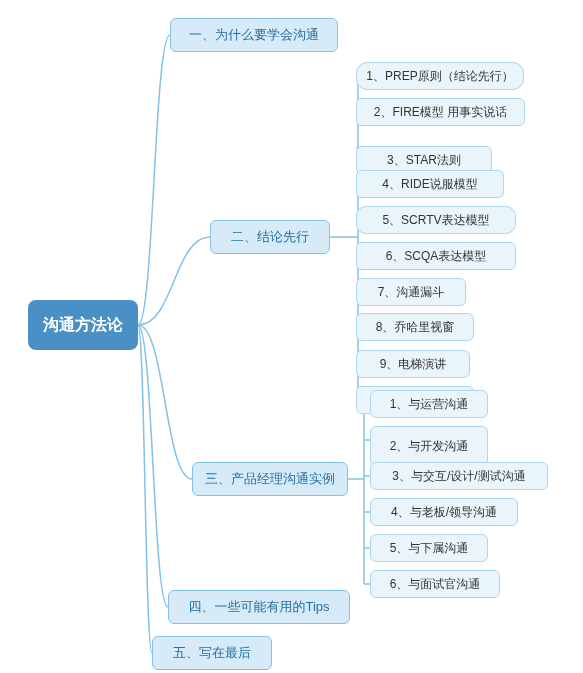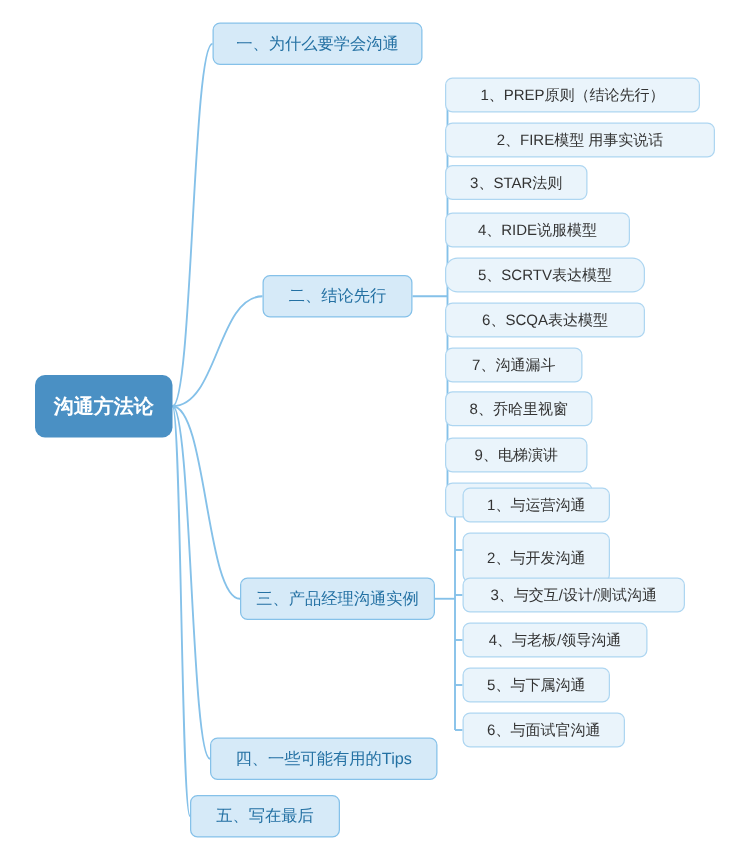--- a/index.html
+++ b/index.html
@@ -101,27 +101,27 @@
   <div class="node node-level1" id="node-l1_3" style="left:192px;top:462px;width:156px;height:34px;">
     <span>三、产品经理沟通实例</span>
   </div>
   <div class="node node-level1" id="node-l1_4" style="left:168px;top:590px;width:182px;height:34px;">
     <span>四、一些可能有用的Tips</span>
   </div>
   <div class="node node-level1" id="node-l1_5" style="left:152px;top:636px;width:120px;height:34px;">
     <span>五、写在最后</span>
   </div>
 
-  <div class="node node-level2" style="left:356px;top:62px;width:204px;height:28px;">
+  <div class="node node-level2" style="left:356px;top:62px;width:168px;height:28px;border-radius:11px;">
       <span>1、PREP原则（结论先行）</span>
     </div>
-  <div class="node node-level2" style="left:356px;top:98px;width:216px;height:28px;text-align:right;">
+  <div class="node node-level2" style="left:356px;top:98px;width:169px;height:28px;text-align:right;">
       <span>2、FIRE模型 用事实说话</span>
     </div>
-  <div class="node node-level2" style="left:356px;top:132px;width:114px;height:28px;">
+  <div class="node node-level2" style="left:356px;top:146px;width:136px;height:28px;">
       <span>3、STAR法则</span>
     </div>
   <div class="node node-level2" style="left:356px;top:170px;width:148px;height:28px;">
       <span>4、RIDE说服模型</span>
     </div>
   <div class="node node-level2" style="left:356px;top:206px;width:160px;height:28px;border-radius:10px;">
       <span>5、SCRTV表达模型</span>
     </div>
   <div class="node node-level2" style="left:356px;top:242px;width:160px;height:28px;align-items:center;">
       <span>6、SCQA表达模型</span>

